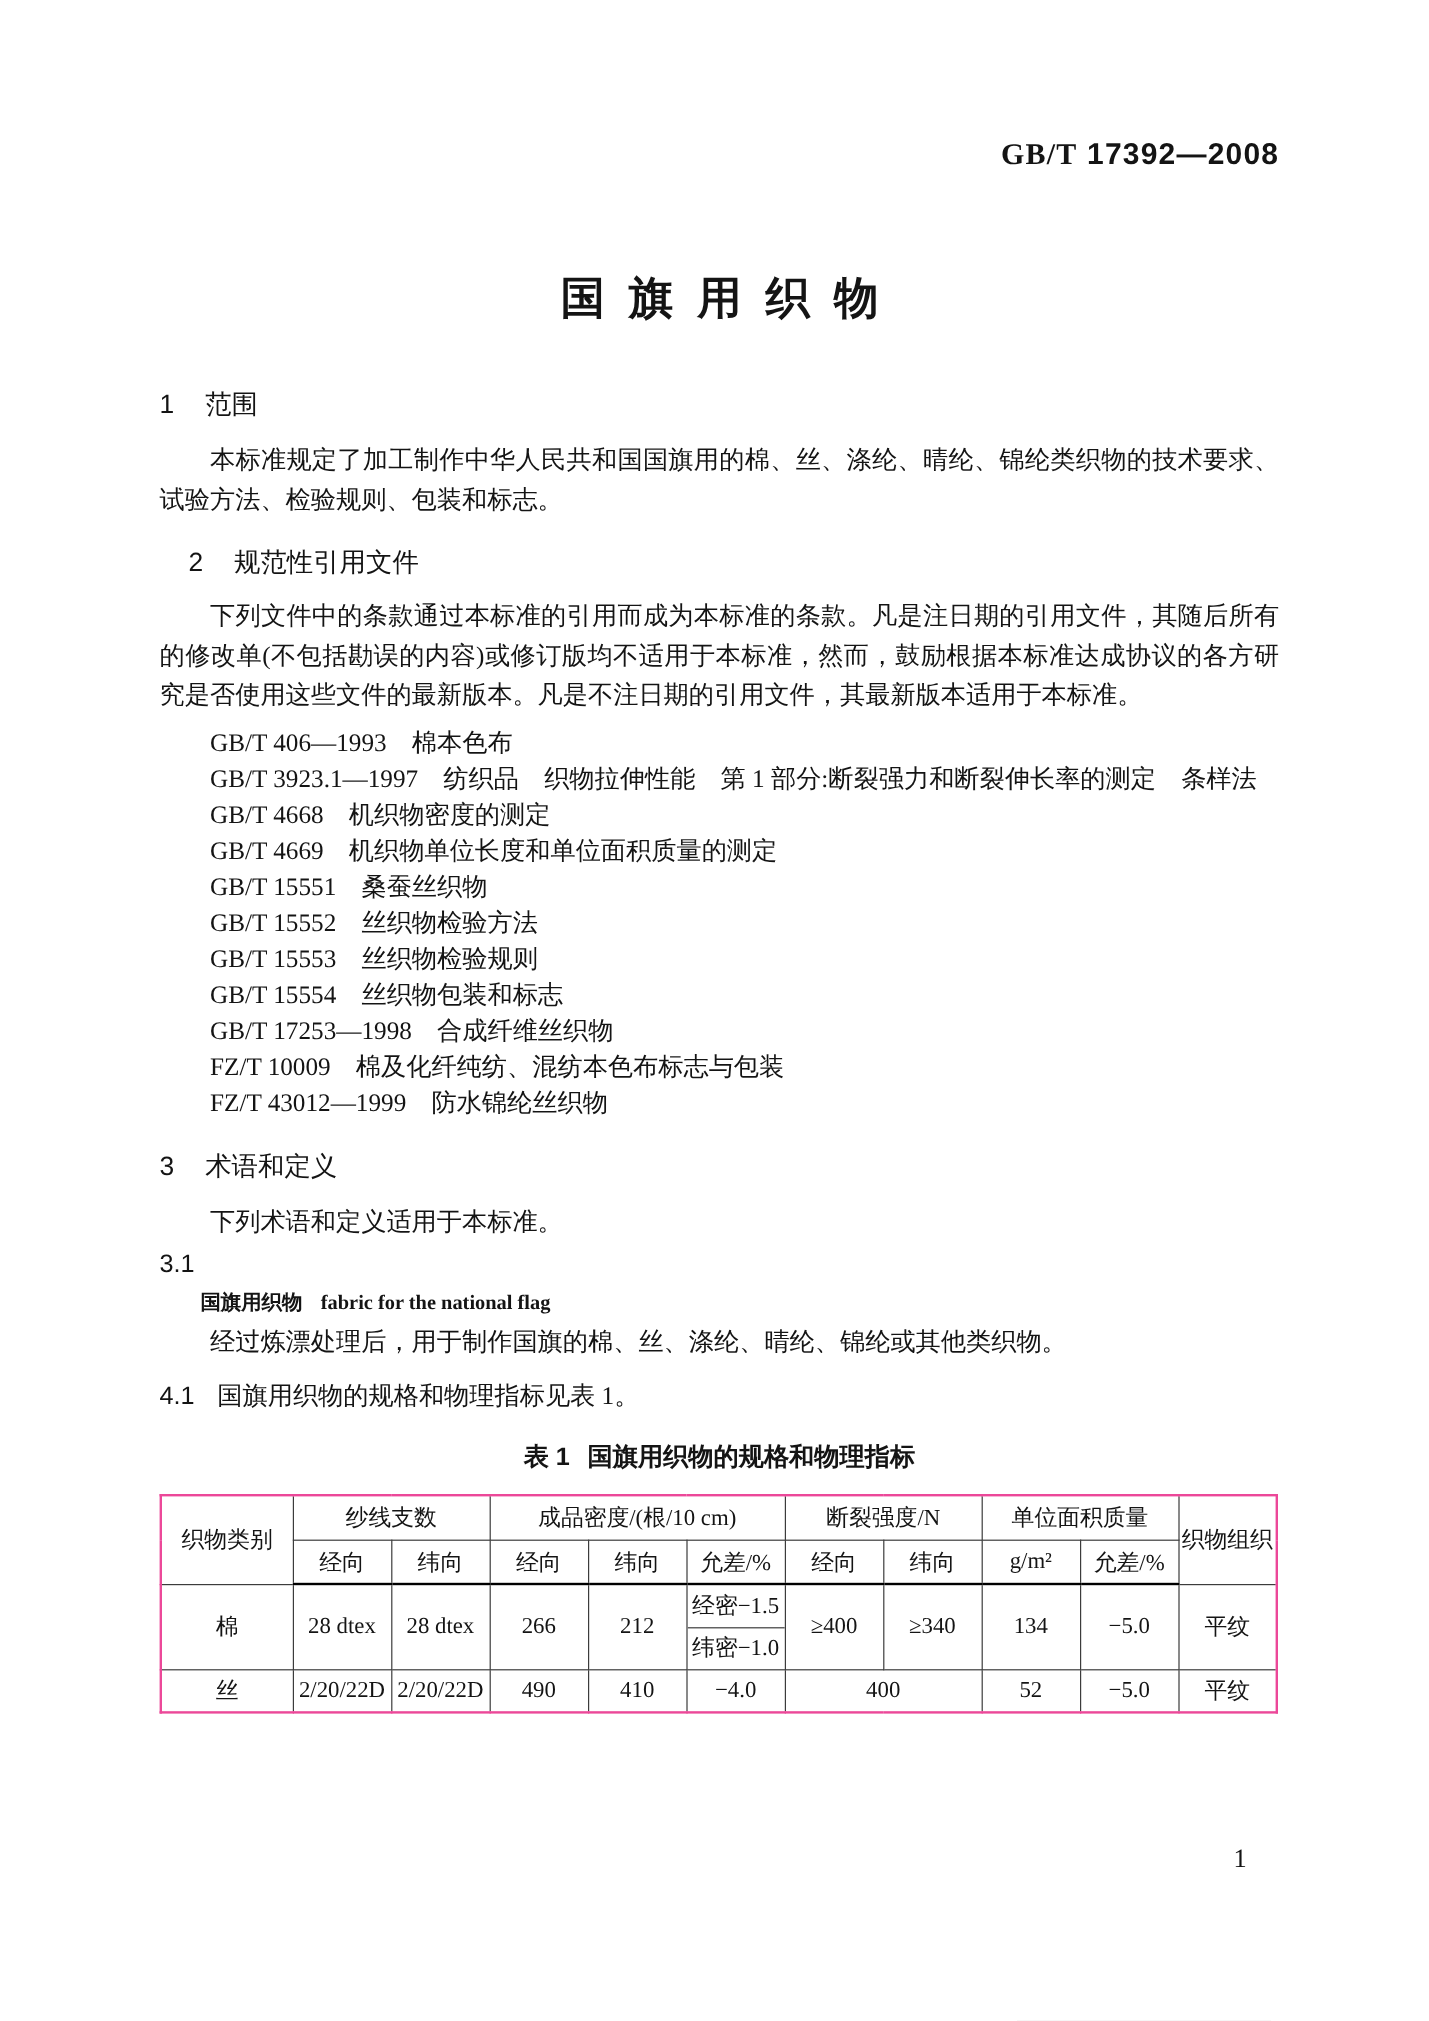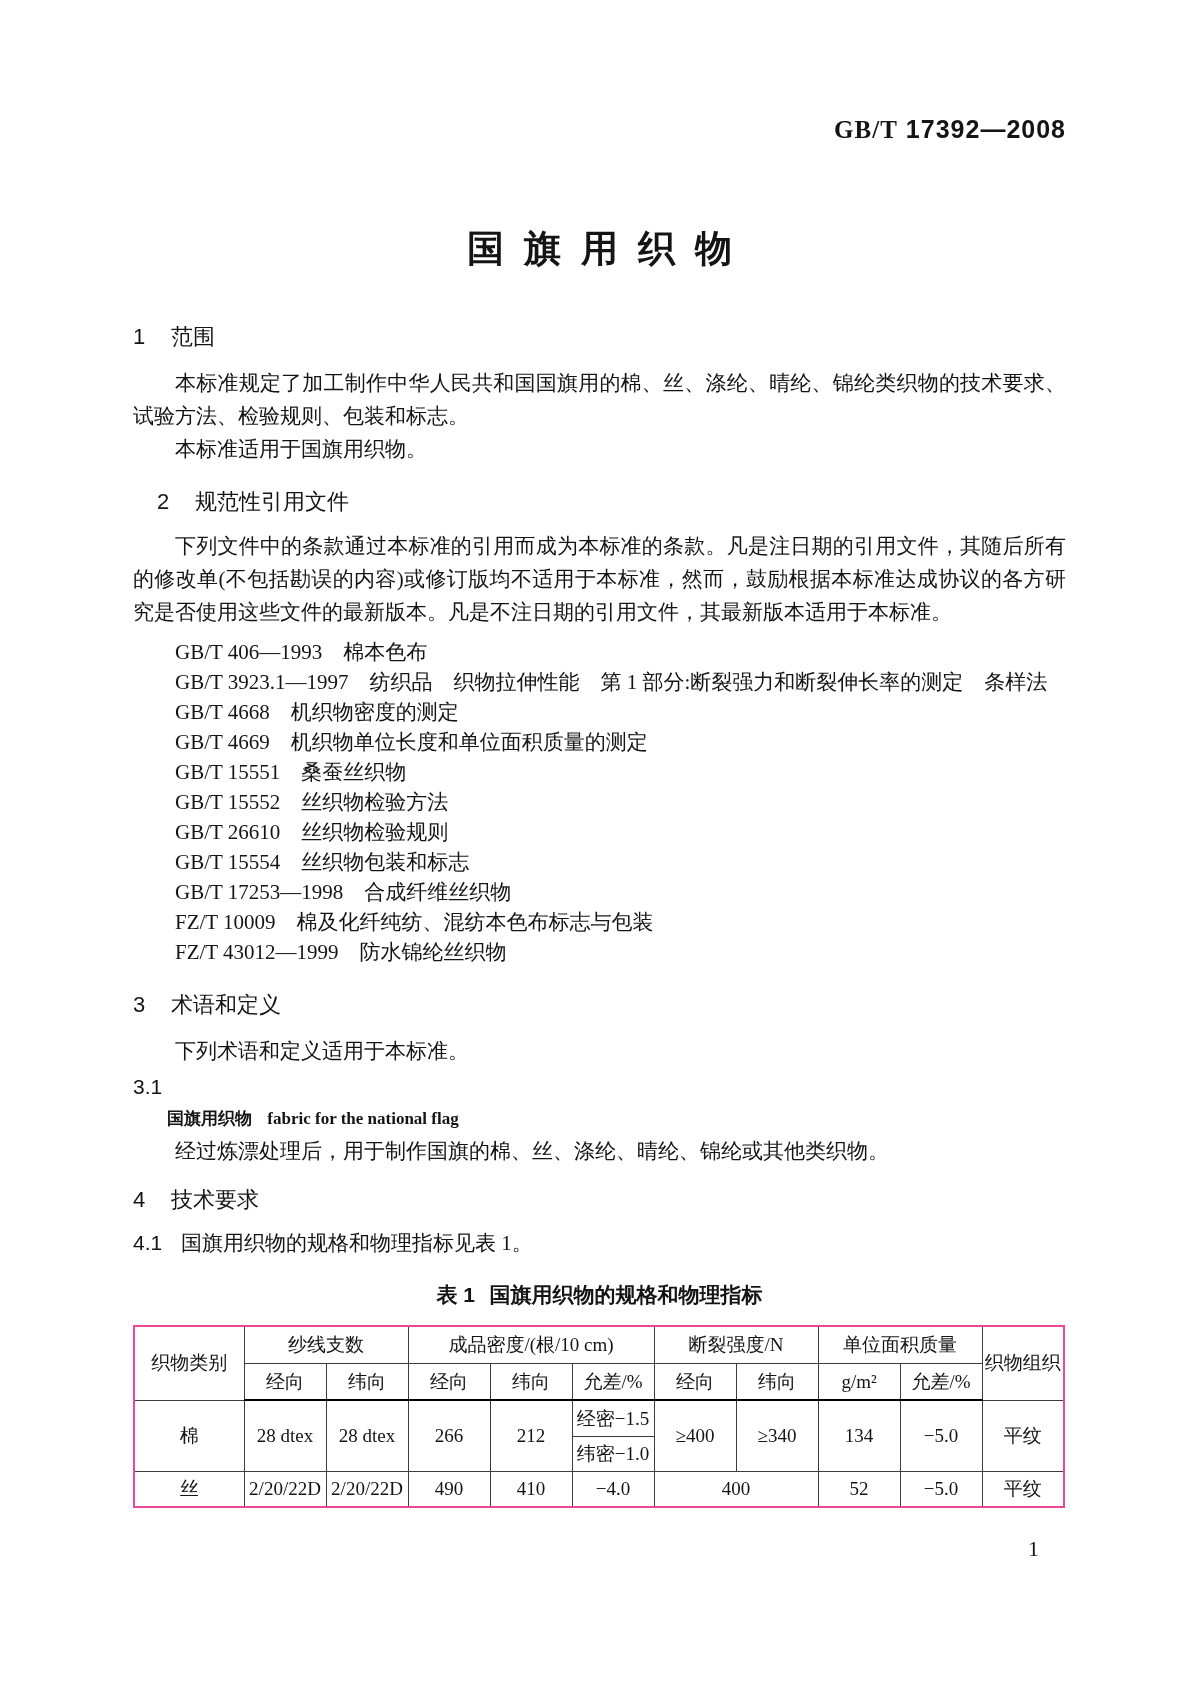--- a/index.html
+++ b/index.html
@@ -121,54 +121,50 @@
     <div class="doc-code">
       <span>GB/T</span><span class="code-number">17392—2008</span>
     </div>
 
     <h1 class="doc-title">国旗用织物</h1>
 
     <div class="sec-heading mt-s1">
       <span class="num">1</span><span>范围</span>
     </div>
     <p class="body-p first-after-heading">本标准规定了加工制作中华人民共和国国旗用的棉、丝、涤纶、晴纶、锦纶类织物的技术要求、试验方法、检验规则、包装和标志。</p>
-    <p class="body-p">本标准适用于国旗用织物。</p>
 
     <div class="sec-heading mt-s2">
       <span class="num">2</span><span>规范性引用文件</span>
     </div>
     <p class="body-p mt14">下列文件中的条款通过本标准的引用而成为本标准的条款。凡是注日期的引用文件，其随后所有的修改单(不包括勘误的内容)或修订版均不适用于本标准，然而，鼓励根据本标准达成协议的各方研究是否使用这些文件的最新版本。凡是不注日期的引用文件，其最新版本适用于本标准。</p>
 
     <div class="refs">
       <p class="ref-p">GB/T 406—1993　棉本色布</p>
       <p class="ref-p">GB/T 3923.1—1997　纺织品　织物拉伸性能　第 1 部分:断裂强力和断裂伸长率的测定　条样法</p>
       <p class="ref-p">GB/T 4668　机织物密度的测定</p>
       <p class="ref-p">GB/T 4669　机织物单位长度和单位面积质量的测定</p>
       <p class="ref-p">GB/T 15551　桑蚕丝织物</p>
       <p class="ref-p">GB/T 15552　丝织物检验方法</p>
-      <p class="ref-p">GB/T 26610　丝织物检验规则</p>
+      <p class="ref-p">GB/T 15553　丝织物检验规则</p>
       <p class="ref-p">GB/T 15554　丝织物包装和标志</p>
       <p class="ref-p">GB/T 17253—1998　合成纤维丝织物</p>
       <p class="ref-p">FZ/T 10009　棉及化纤纯纺、混纺本色布标志与包装</p>
       <p class="ref-p">FZ/T 43012—1999　防水锦纶丝织物</p>
     </div>
 
     <div class="sec-heading mt-s3">
       <span class="num">3</span><span>术语和定义</span>
     </div>
     <p class="body-p first-after-heading">下列术语和定义适用于本标准。</p>
     <div class="clause-num">3.1</div>
     <p class="term-line">
       <span class="term-zh">国旗用织物</span><span class="term-en">fabric for the national flag</span>
     </p>
     <p class="body-p">经过炼漂处理后，用于制作国旗的棉、丝、涤纶、晴纶、锦纶或其他类织物。</p>
 
-    <div class="sec-heading mt-s4">
-      <span class="num">4</span><span>技术要求</span>
-    </div>
     <p class="clause-line">
       <span class="cnum">4.1</span><span>国旗用织物的规格和物理指标见表 1。</span>
     </p>
 
     <div class="table-caption">
       <span class="cap-label">表 1</span><span>国旗用织物的规格和物理指标</span>
     </div>
 
     <table class="spec">
       <colgroup>

